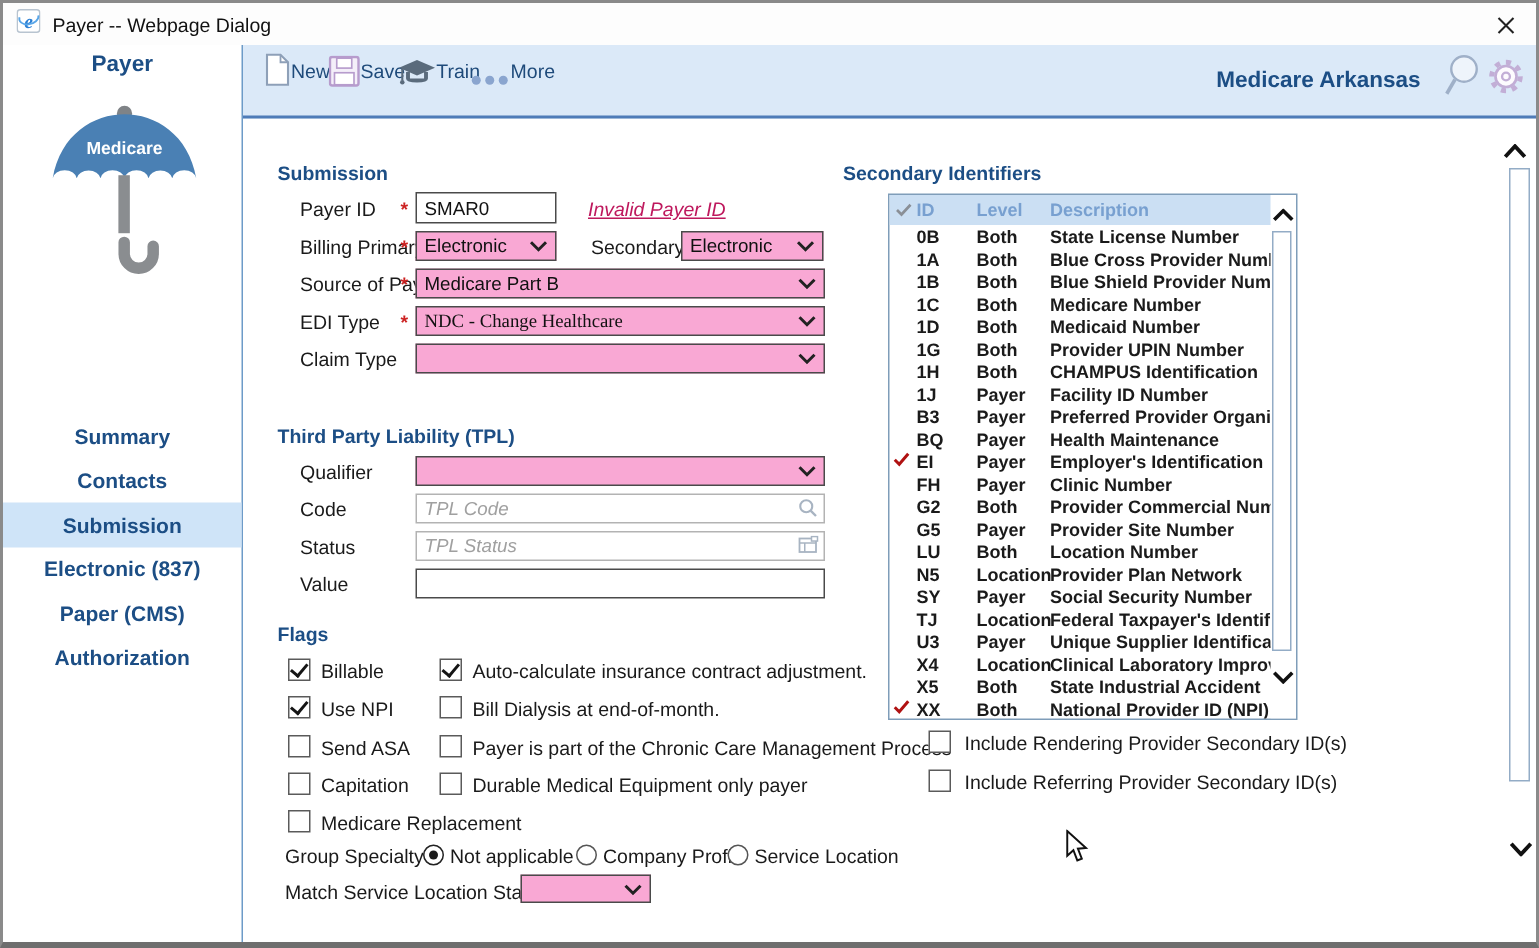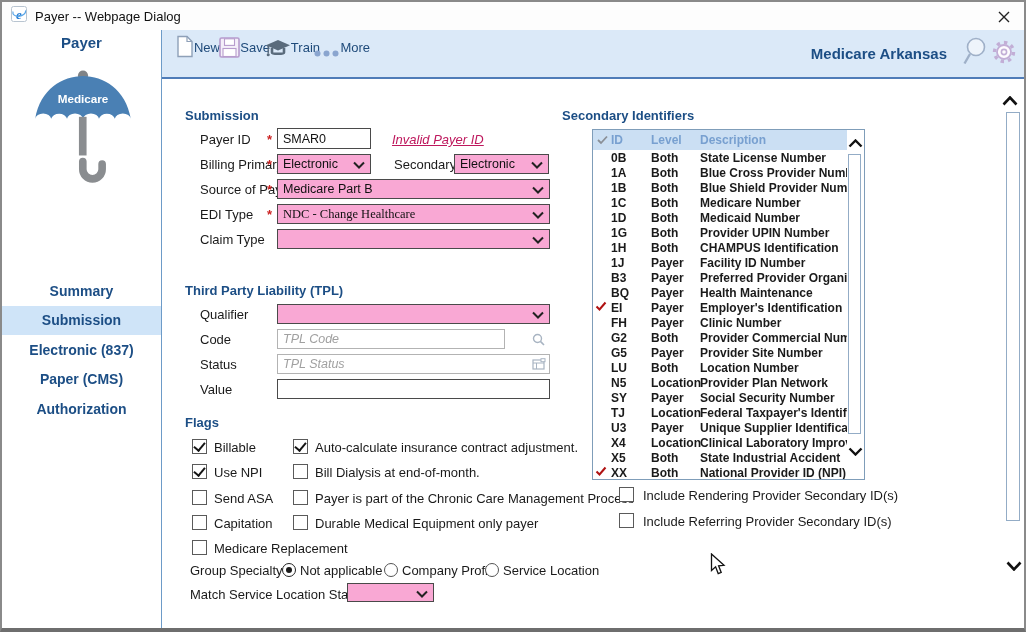--- a/index.html
+++ b/index.html
@@ -95,20 +95,23 @@
                A7.9 6 0 0 0 34.3 48 A7.9 6 0 0 0 18.7 48 A7.9 6 0 0 0 3 48 Z" fill="#4a80b4"></path>
       <text x="50" y="32" text-anchor="middle" font-size="11.5" font-weight="bold" fill="#ffffff" font-family="Liberation Sans, sans-serif">Medicare</text>
       <rect x="46" y="46" width="7.5" height="38" fill="#8a8d90"></rect>
       <path d="M49.8 90 V97.5 A9.5 9.5 0 0 0 68.8 97.5 V92.5" fill="none" stroke="#8a8d90" stroke-width="7.5" stroke-linecap="round"></path>
     </svg>
   </div>
 
   <div class="nav" id="nav">
       <div class="nav-item">
         <span>Summary</span>
+      </div>
+      <div class="nav-item">
+        <span>Contacts</span>
       </div>
       <div class="nav-item selected">
         <span>Submission</span>
       </div>
       <div class="nav-item">
         <span>Electronic (837)</span>
       </div>
       <div class="nav-item">
         <span>Paper (CMS)</span>
       </div>
@@ -232,21 +235,21 @@
 
   <div class="abs lbl" style="left:198px;top:305px;">Qualifier</div>
   <div class="sel abs" style="left:275px;top:302px;width:273px;height:20px;">
     <span class="sel-v"></span>
     <span><svg width="12" height="8" viewBox="0 0 12 8">
           <path d="M1 1.5 L6 6.5 L11 1.5" fill="none" stroke="#222" stroke-width="2"></path>
         </svg></span>
   </div>
 
   <div class="abs lbl" style="left:198px;top:330px;">Code</div>
-  <input class="inp dim abs" style="left: 275px; top: 327px; width: 228px; height: 20px;" readonly="" placeholder="TPL Code">
+  <input class="inp dim abs" style="left: 275px; top: 327px; width: 273px; height: 20px;" readonly="" placeholder="TPL Code">
   <span class="fld-ic" style="left:530px;top:330px;">
     <svg width="13" height="13" viewBox="0 0 13 13">
         <circle cx="5.5" cy="5.5" r="4" fill="none" stroke="#a8b4c2" stroke-width="1.4"></circle>
         <line x1="8.4" y1="8.4" x2="12" y2="12" stroke="#a8b4c2" stroke-width="1.6"></line>
       </svg>
   </span>
 
   <div class="abs lbl" style="left:198px;top:355px;">Status</div>
   <input class="inp dim abs" style="left: 275px; top: 352px; width: 273px; height: 20px;" readonly="" placeholder="TPL Status">
   <span class="fld-ic" style="left:530px;top:355px;">

